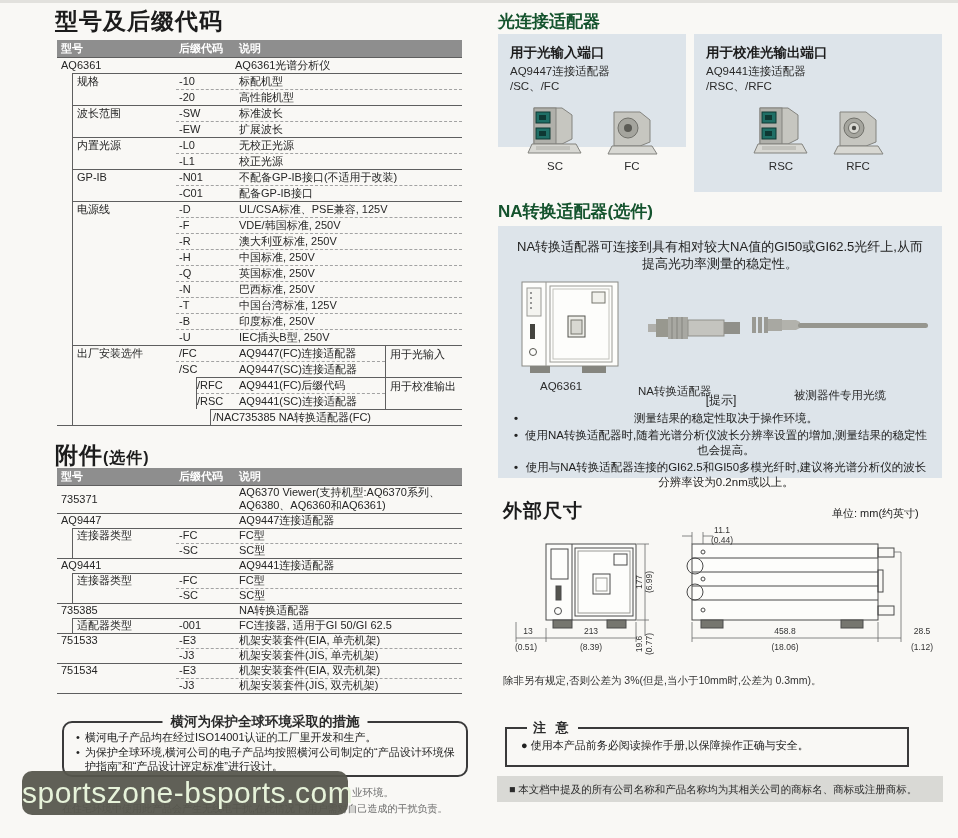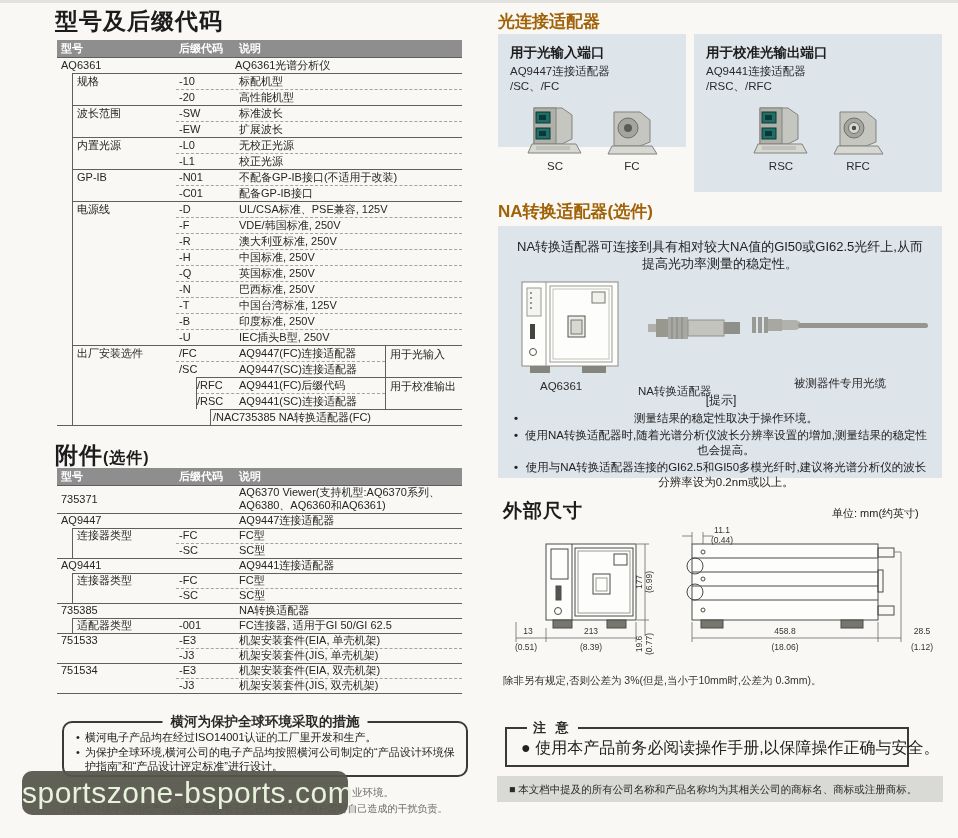--- a/index.html
+++ b/index.html
@@ -4,21 +4,21 @@
 <style>
   html,body{margin:0;padding:0;}
   body{width:958px;height:838px;background:#f9f8f5;font-family:"Liberation Sans","DejaVu Sans",sans-serif;color:#2b2b2b;position:relative;overflow:hidden;}
   .abs{position:absolute;}
   .page{position:absolute;left:0;top:0;width:958px;height:838px;}
   .top-edge{position:absolute;left:0;top:0;width:958px;height:3px;background:#e2e1dd;}
 
   
   .big-title{position:absolute;font-size:23px;font-weight:bold;color:#1c1c1c;letter-spacing:1px;white-space:nowrap;}
   .big-title .small{font-size:16px;}
-  .mid-title{position:absolute;font-size:17px;font-weight:bold;color:#a16207;white-space:nowrap;}
+  .mid-title{position:absolute;font-size:17px;font-weight:bold;color:#14532d;white-space:nowrap;}
 
   
   .spec-table{position:absolute;}
   .t-head{position:absolute;left:0;top:0;height:17px;width:100%;background:#8e8e8e;}
   .t-head span{position:absolute;top:0;line-height:17px;font-size:11px;font-weight:bold;color:#ffffff;white-space:nowrap;}
   .t-row{position:absolute;left:0;width:100%;}
   .t-row span{position:absolute;top:0;font-size:11px;color:#262626;white-space:nowrap;}
   .t-line{position:absolute;height:0;border-top:1px solid #5f5f5f;}
   .t-line.dash{border-top:1px dashed #a3a3a3;}
   .t-vline{position:absolute;width:0;border-left:1px solid #5f5f5f;}
@@ -39,21 +39,21 @@
   .tips ul{margin:0;padding:0;list-style:none;}
   .tips li{position:relative;font-size:11.5px;line-height:15px;padding-left:10px;margin-bottom:2px;color:#222;}
   .tips li:before{content:"\2022";position:absolute;left:0;top:0;font-weight:bold;}
 
   .unit-note{position:absolute;font-size:11px;color:#222;white-space:nowrap;}
   .tol-note{position:absolute;font-size:10.5px;color:#333;white-space:nowrap;}
 
   
   .notice-box{position:absolute;border:2px solid #3a3a3a;background:transparent;}
   .notice-title{position:absolute;left:20px;top:-10px;background:#f9f8f5;padding:0 6px;font-size:13px;font-weight:bold;letter-spacing:3px;white-space:nowrap;}
-  .notice-text{position:absolute;left:14px;top:9px;font-size:16px;white-space:nowrap;color:#222;}
+  .notice-text{position:absolute;left:14px;top:9px;font-size:11px;white-space:nowrap;color:#222;}
   .tm-bar{position:absolute;background:#d9d9d5;}
   .tm-bar span{display:block;font-size:10.5px;line-height:26px;padding-left:12px;color:#2b2b2b;white-space:nowrap;}
 
   
   .env-box{position:absolute;border:2px solid #3a3a3a;border-radius:10px;}
   .env-title{position:absolute;left:50%;transform:translateX(-50%);top:-10px;background:#f9f8f5;padding:0 8px;font-size:13.5px;font-weight:bold;white-space:nowrap;}
   .env-box ul{margin:0;padding:7px 8px 0 12px;list-style:none;}
   .env-box li{position:relative;font-size:11px;line-height:14.5px;padding-left:9px;color:#222;}
   .env-box li:before{content:"\2022";position:absolute;left:0;top:0;}
   .frag-text{position:absolute;font-size:10.5px;color:#6a6a6a;white-space:nowrap;}
@@ -399,21 +399,21 @@
       <svg class="abs" style="left:252px;top:38px;" width="182" height="30" viewBox="0 0 182 30">
         <rect x="2" y="7" width="4" height="16" fill="#9a9a94"></rect>
         <rect x="8" y="7" width="4" height="16" fill="#9a9a94"></rect>
         <rect x="14" y="7" width="4" height="16" fill="#9a9a94"></rect>
         <rect x="18" y="9" width="14" height="12" fill="#a8a8a2"></rect>
         <path d="M32 10 h14 l4 2 v6 l-4 2 H32 Z" fill="#b2b2ac"></path>
         <rect x="48" y="13" width="130" height="5" rx="2.5" fill="#96968f"></rect>
       </svg>
       <span class="dlabel" style="left:42px;top:108px;">AQ6361</span>
       <span class="dlabel" style="left:140px;top:112px;">NA转换适配器</span>
-      <span class="dlabel" style="left:296px;top:104px;">被测器件专用光缆</span>
+      <span class="dlabel" style="left:296px;top:116px;">被测器件专用光缆</span>
     </div>
     <div class="tips">
       <div class="tips-title">[提示]</div>
       <ul>
         <li>测量结果的稳定性取决于操作环境。</li>
         <li>使用NA转换适配器时,随着光谱分析仪波长分辨率设置的增加,测量结果的稳定性也会提高。</li>
         <li>使用与NA转换适配器连接的GI62.5和GI50多模光纤时,建议将光谱分析仪的波长分辨率设为0.2nm或以上。</li>
       </ul>
     </div>
   </div>

